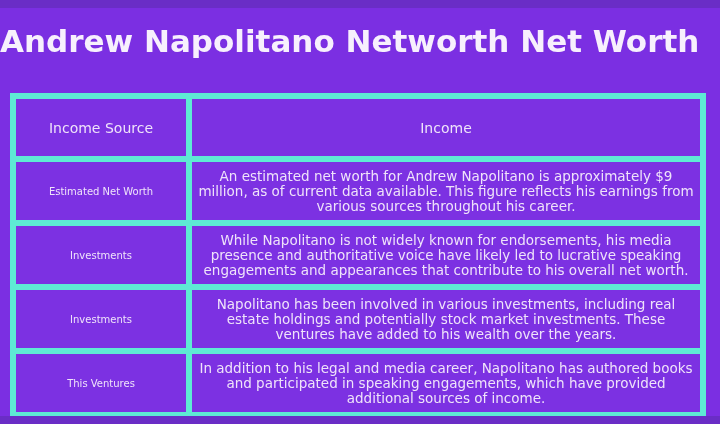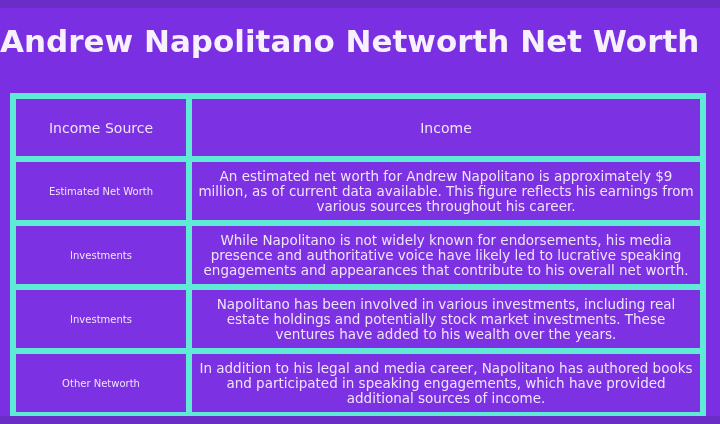--- a/index.html
+++ b/index.html
@@ -97,20 +97,20 @@
       </tr>
       <tr class="body-row">
         <td class="source-cell">Investments</td>
         <td class="details-cell">While Napolitano is not widely known for endorsements, his media presence and authoritative voice have likely led to lucrative speaking engagements and appearances that contribute to his overall net worth.</td>
       </tr>
       <tr class="body-row">
         <td class="source-cell">Investments</td>
         <td class="details-cell">Napolitano has been involved in various investments, including real estate holdings and potentially stock market investments. These ventures have added to his wealth over the years.</td>
       </tr>
       <tr class="body-row">
-        <td class="source-cell">Other Networth</td>
+        <td class="source-cell">This Ventures</td>
         <td class="details-cell">In addition to his legal and media career, Napolitano has authored books and participated in speaking engagements, which have provided additional sources of income.</td>
       </tr>
     </tbody>
   </table>
 
   <div class="strip bottom"></div>
 </div>
 
 </body></html>

